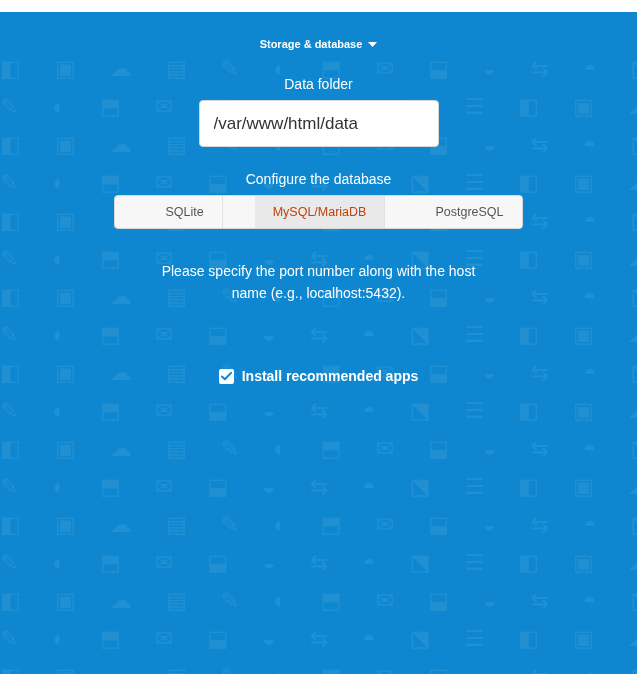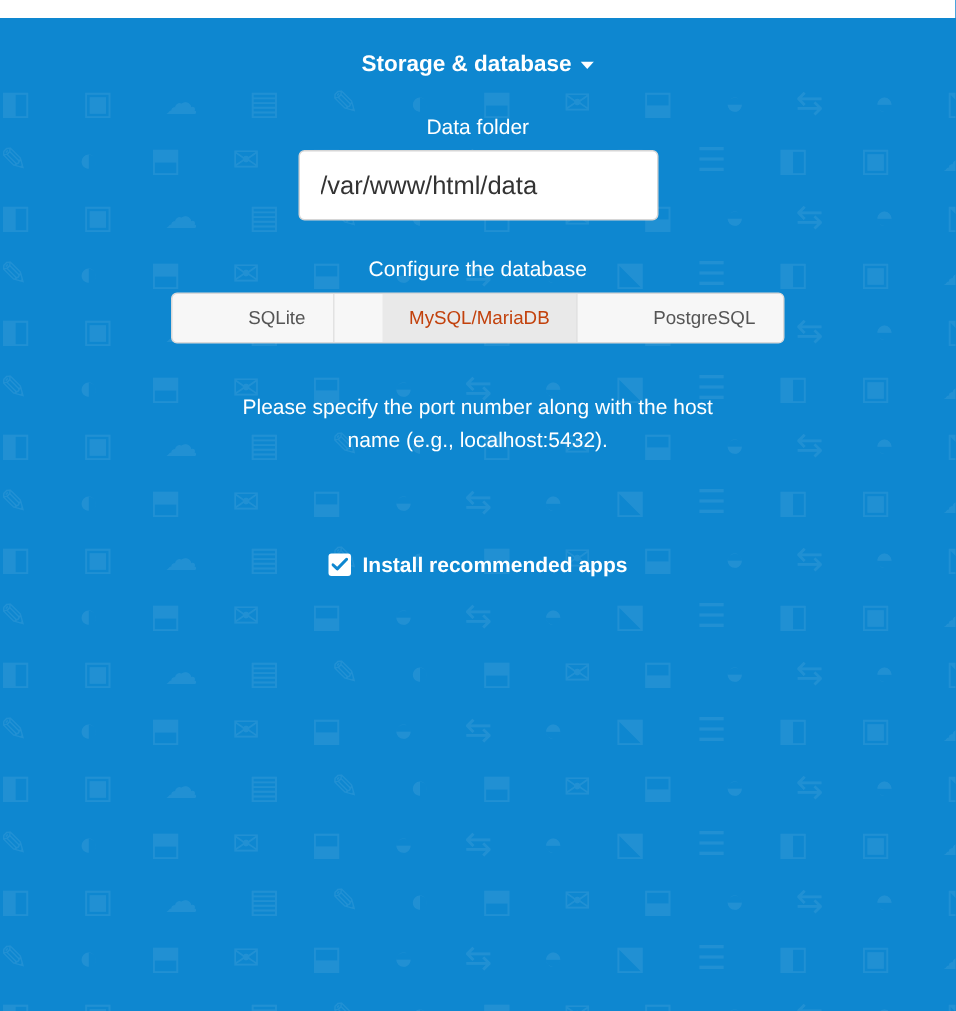--- a/index.html
+++ b/index.html
@@ -33,21 +33,21 @@
     font-family: Arial, sans-serif;
   }
   .content {
     position: relative;
     z-index: 1;
     padding-top: 22px;
     text-align: center;
   }
   .sectitle {
     font-weight: 600;
-    font-size: 15px;
+    font-size: 11px;
     display: inline-flex;
     align-items: flex-start;
     gap: 6px;
     cursor: pointer;
   }
   .caret {
     display: inline-block;
   }
   .label {
     font-size: 14px;

